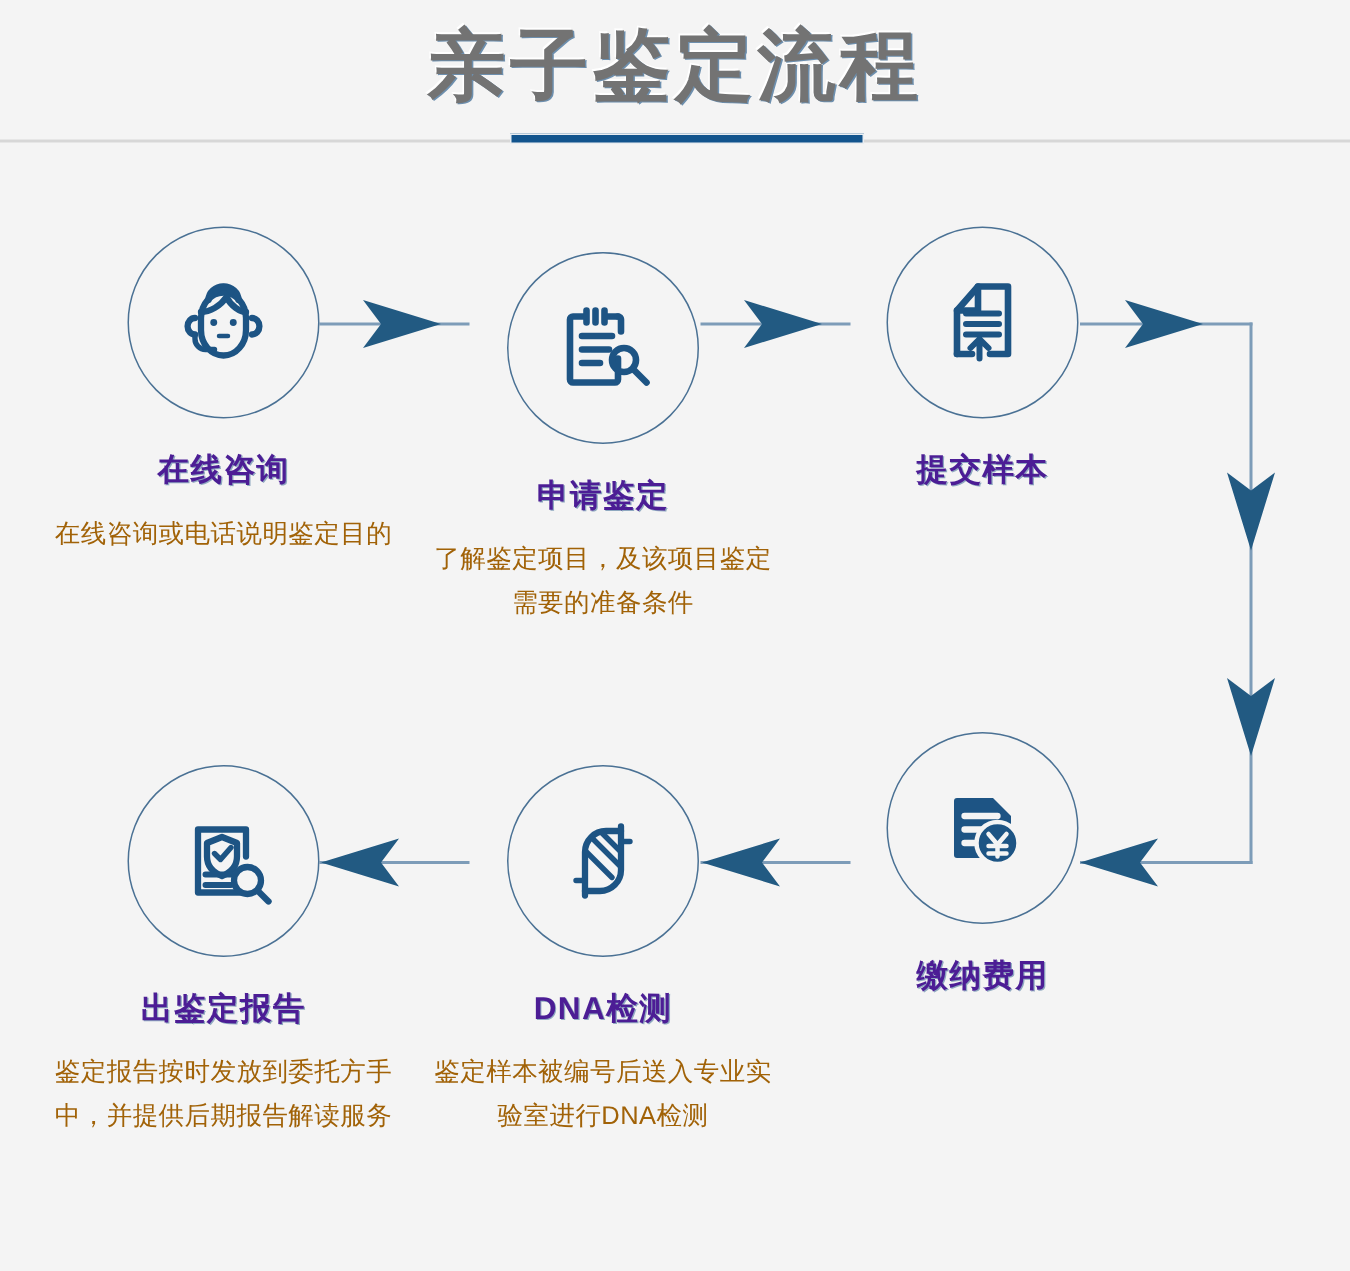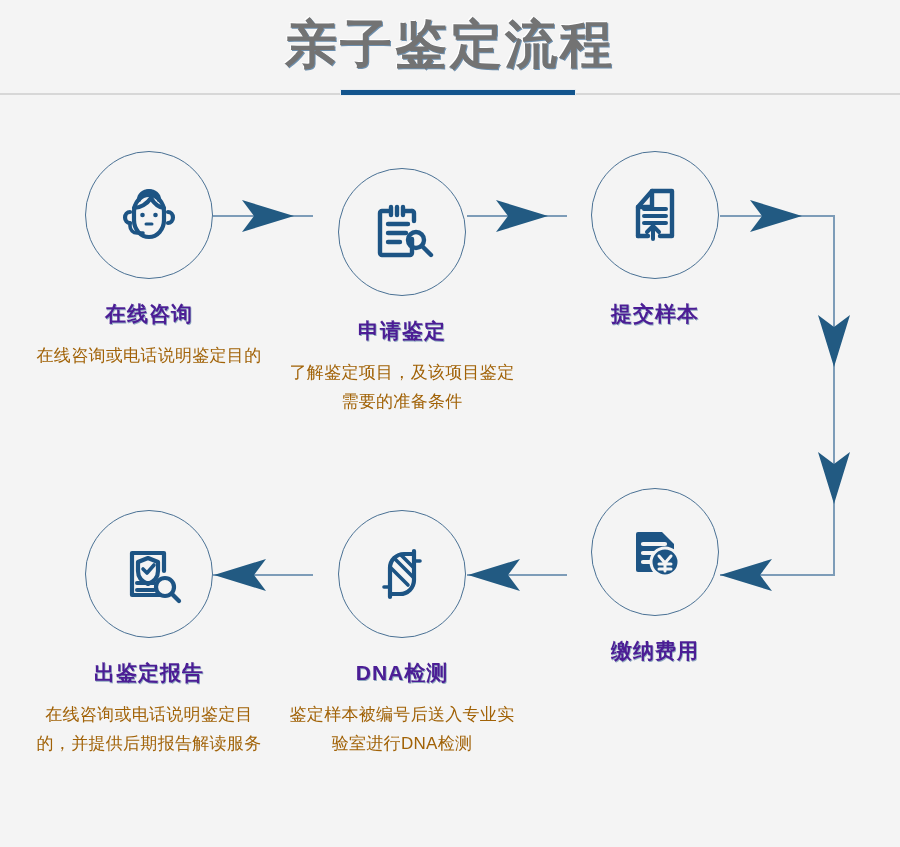--- a/index.html
+++ b/index.html
@@ -267,16 +267,16 @@
           <path d="M20 16 h32 v18 M20 16 v42 h28"></path>
           <path d="M36 21 l-10 4 v9 c0 7 5 11 10 13 c5 -2 10 -6 10 -13 v-9 z"></path>
           <path d="M31 32 l4 4 l7 -8" stroke-width="3.6"></path>
           <path d="M25 46 h17 M25 53 h17" stroke-width="4"></path>
           <circle cx="53" cy="50" r="9"></circle>
           <path d="M60 57 L67 64"></path>
         </svg>
       </span>
     </div>
     <div class="step-title">出鉴定报告</div>
-    <div class="step-desc">在线咨询或电话说明鉴定目的，并提供后期报告解读服务</div>
+    <div class="step-desc">鉴定报告按时发放到委托方手中，并提供后期报告解读服务</div>
   </div>
 
 </div>
 
 </body></html>

